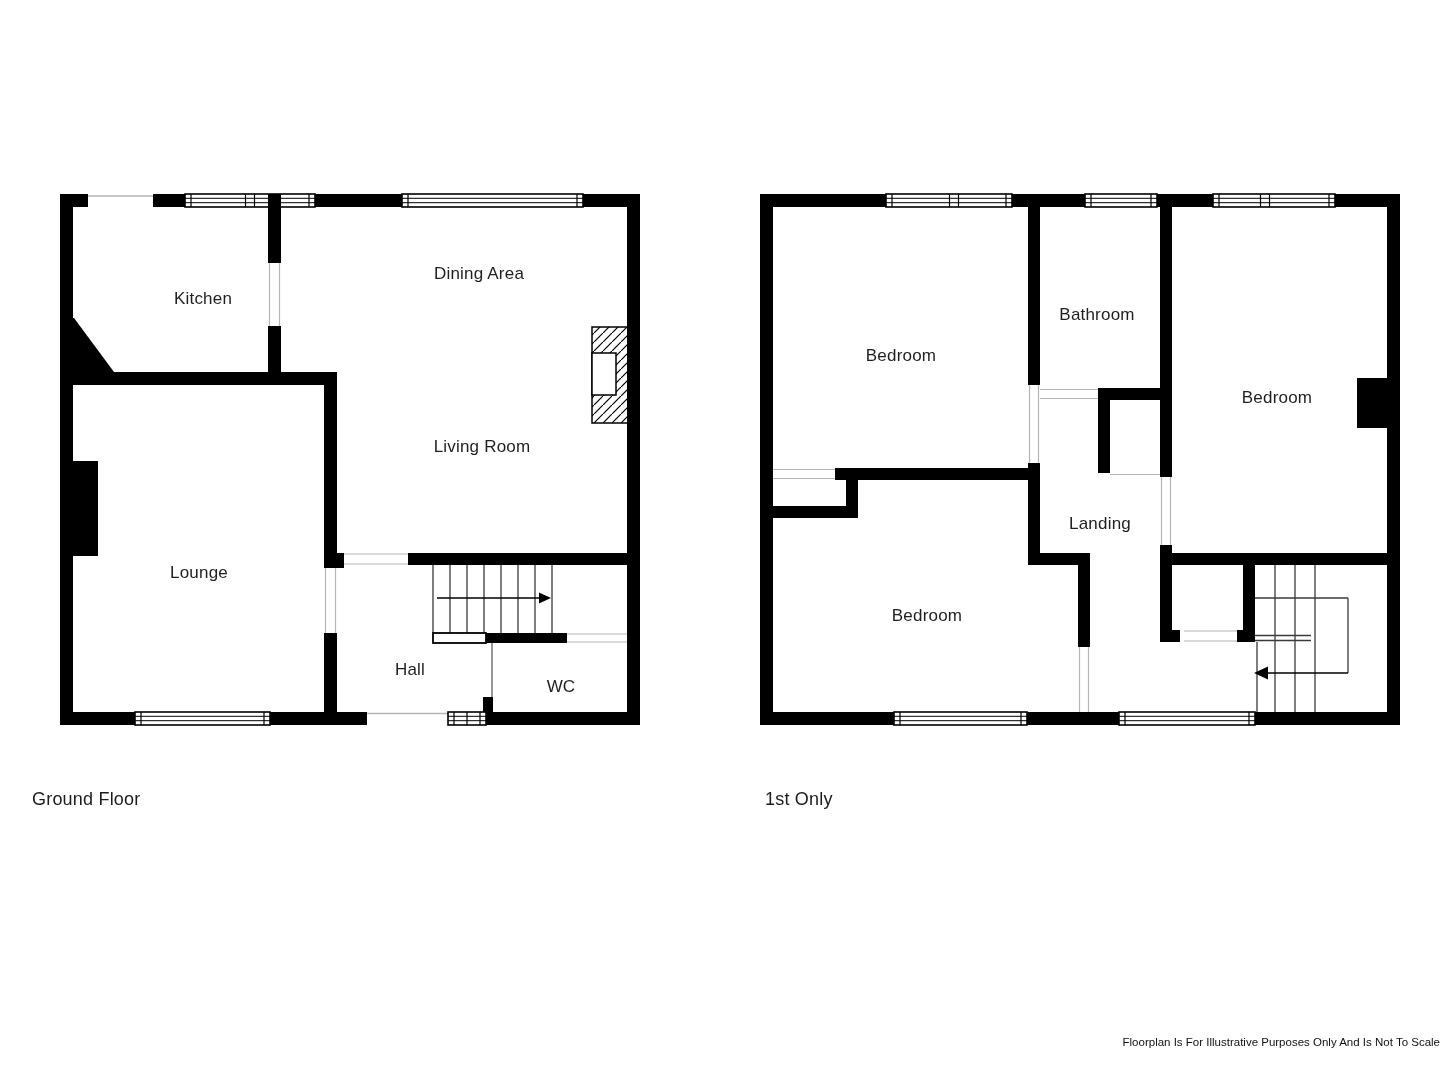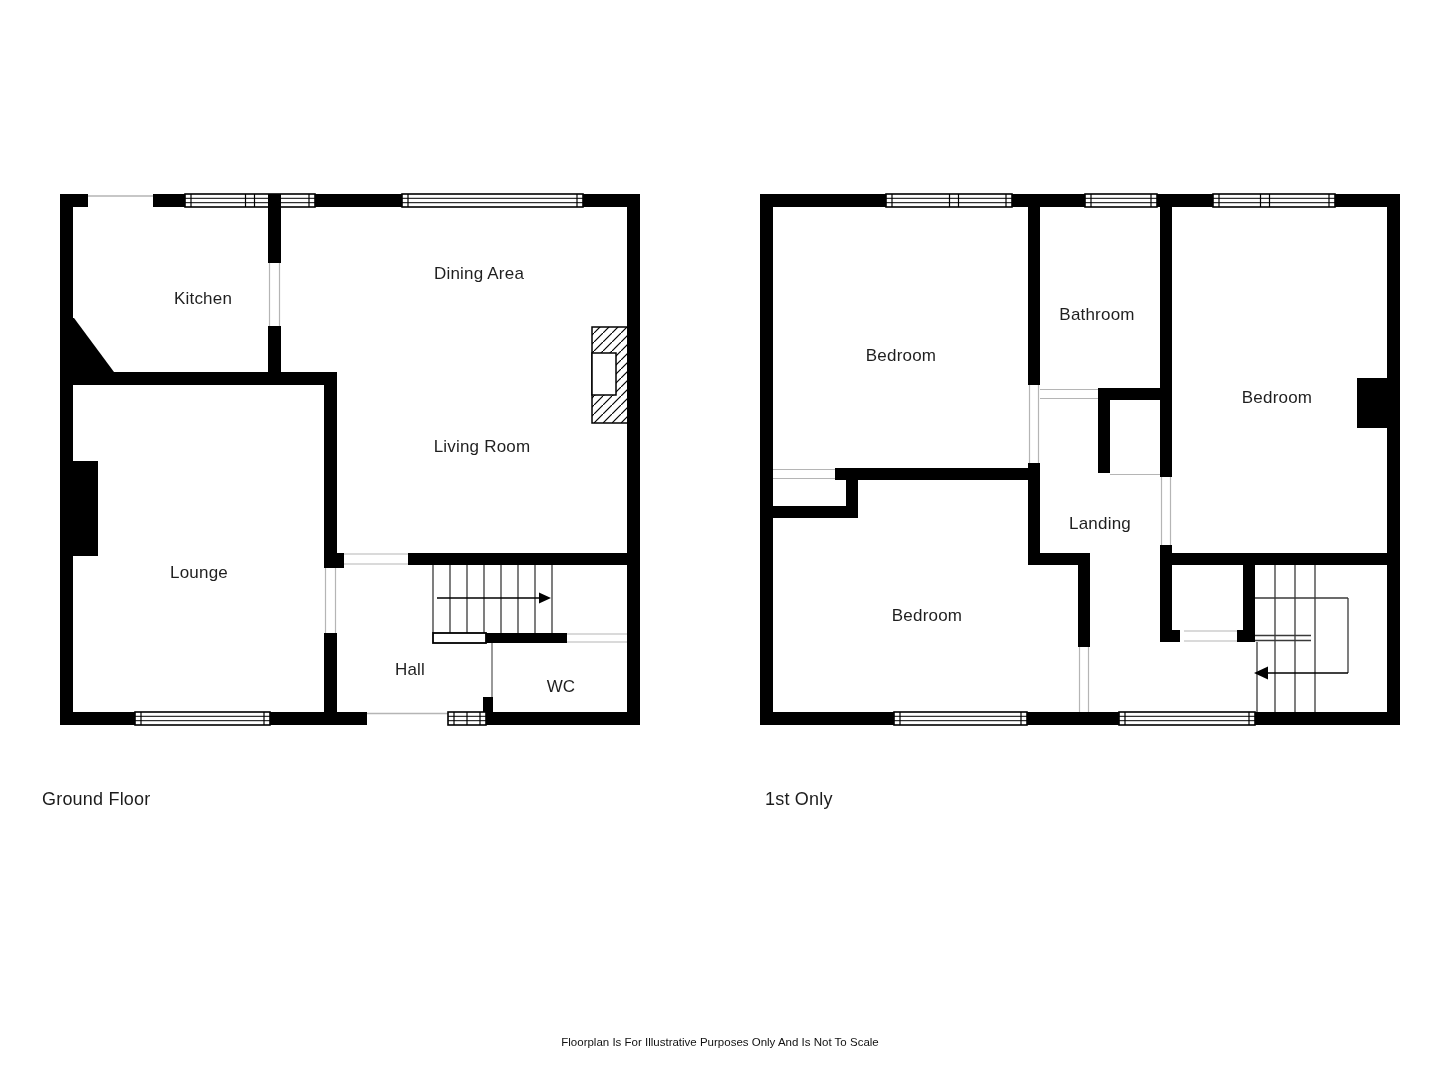--- a/index.html
+++ b/index.html
@@ -1,21 +1,21 @@
 <!DOCTYPE html>
 <html><head>
 <meta charset="utf-8">
 <style>
   html,body{margin:0;padding:0;background:#ffffff;}
   .canvas{position:relative;width:1440px;height:1080px;background:#fff;overflow:hidden;
           font-family:"Liberation Sans", sans-serif;}
   svg{position:absolute;left:0;top:0;}
   .room-label{font-family:"Liberation Sans", sans-serif;font-size:17px;fill:#1f1f1f;letter-spacing:.2px;}
   .floor-title{position:absolute;font-size:18px;color:#1c1c1c;letter-spacing:.2px;}
-  .footer-note{position:absolute;left:0;top:1036px;width:1440px;text-align:center;
+  .footer-note{position:absolute;left:0;top:1036px;width:1440px;text-align:right;
                font-size:11.5px;color:#111;}
 </style>
 </head>
 <body>
 
 <div class="canvas">
 
 <svg width="1440" height="1080" viewBox="0 0 1440 1080">
   <defs>
     <pattern id="hatch" width="9" height="9" patternUnits="userSpaceOnUse">
@@ -240,17 +240,17 @@
     </g>
 
     <text class="room-label" x="901" y="361" text-anchor="middle">Bedroom</text>
     <text class="room-label" x="1097" y="320" text-anchor="middle">Bathroom</text>
     <text class="room-label" x="1277" y="403" text-anchor="middle">Bedroom</text>
     <text class="room-label" x="1100" y="529" text-anchor="middle">Landing</text>
     <text class="room-label" x="927" y="621" text-anchor="middle">Bedroom</text>
   </g>
 </svg>
 
-<div class="floor-title" style="left:42px;top:789px">Ground Floor</div>
+<div class="floor-title" style="left:32px;top:789px">Ground Floor</div>
 <div class="floor-title" style="left:765px;top:789px">1st Only</div>
 <div class="footer-note">Floorplan Is For Illustrative Purposes Only And Is Not To Scale</div>
 
 </div>
 
 </body></html>

